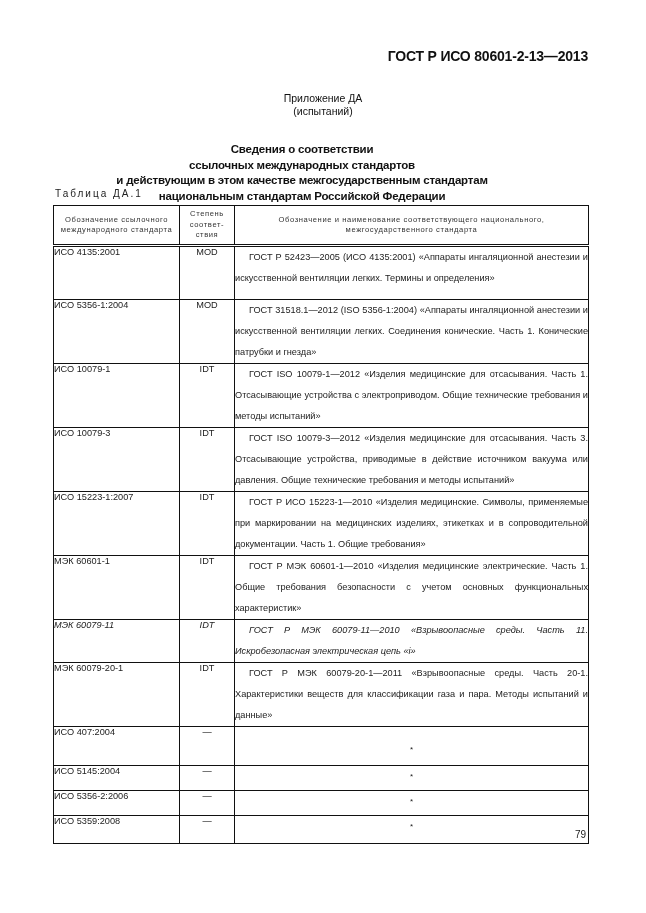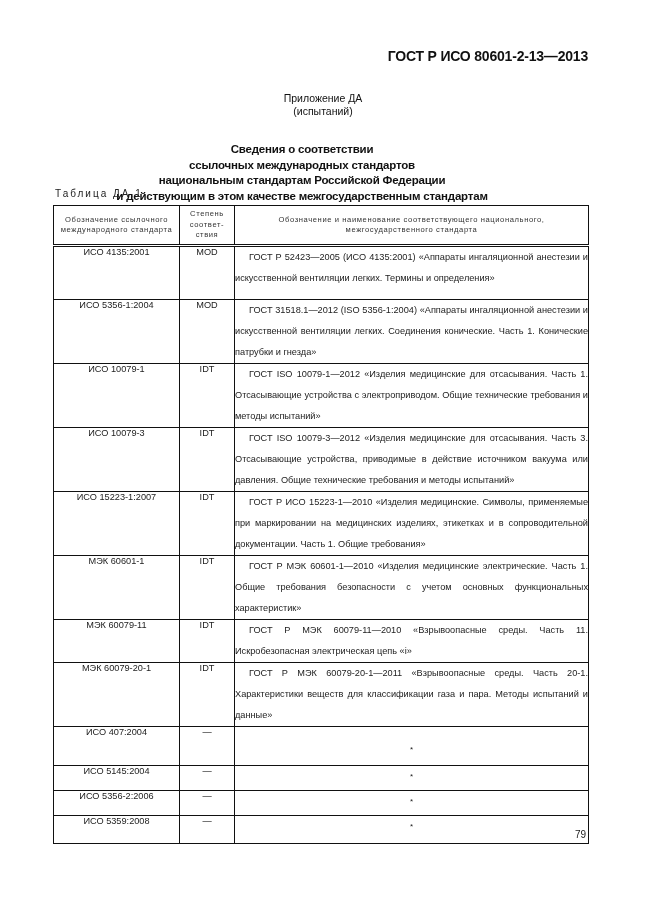--- a/index.html
+++ b/index.html
@@ -13,43 +13,43 @@
   .heading { position: absolute; left: 0; width: 604px; top: 152px; text-align: center; font-weight: bold;
              font-size: 11.5px; line-height: 15.5px; color: #111; letter-spacing: -0.2px; transform: translateY(-30px); margin-top: 20px; }
   .table-caption { position: absolute; left: 55px; top: 188px; font-size: 10px; letter-spacing: 2px; color: #222; }
   table.data-table { position: absolute; left: 53px; top: 205px; width: 535px; border-collapse: collapse;
                      table-layout: fixed; font-size: 9.2px; color: #222; }
   table.data-table td, table.data-table th { border: 1.2px solid #111; vertical-align: top; padding: 0; }
   table.data-table th { font-weight: normal; font-size: 7.6px; color: #333; letter-spacing: 0.6px;
                         line-height: 10.5px; text-align: center; vertical-align: middle; padding: 2px 3px; }
   table.data-table thead tr { height: 40px; }
   table.data-table thead th { border-bottom: 3px double #111; }
-  td.c1 { padding: 6px 6px 0 6px; text-align: center; }
+  td.c1 { padding: 6px 6px 0 6px; }
   td.c2 { text-align: center; padding-top: 6px; }
   td.c3 { padding: 6px 6px 2px 6px; line-height: 21px; text-align: justify; margin-top: 8px; }
   td.c3 .indent { display: inline-block; width: 14px; }
   td.c3.empty { text-align: center; }
   .star { display: block; text-align: center; font-size: 8px; }
   .page-number { position: absolute; right: 60px; top: 829px; font-size: 10px; color: #222; }
 </style>
 </head>
 <body>
 
 <div class="doc-header">ГОСТ Р ИСО 80601-2-13—2013</div>
 
 <div class="appendix title">
   <div>Приложение ДА</div>
   <div>(испытаний)</div>
 </div>
 
 <div class="heading" style="top:152px;">
   <div>Сведения о соответствии</div>
   <div>ссылочных международных стандартов</div>
+  <div>и действующим в этом качестве межгосударственным стандартам</div>
   <div>национальным стандартам Российской Федерации</div>
-  <div>и действующим в этом качестве межгосударственным стандартам</div>
 </div>
 
 <div class="table-caption">Таблица ДА.1</div>
 
 <table class="data-table">
   <colgroup>
     <col style="width:126px">
     <col style="width:55px">
     <col style="width:354px">
   </colgroup>
@@ -84,21 +84,21 @@
       <tr style="height: 48px;">
         <td class="c1">ИСО 15223-1:2007</td>
         <td class="c2">IDT</td>
         <td class="c3"><span class="indent"></span><span>ГОСТ Р ИСО 15223-1—2010 «Изделия медицинские. Символы, применяемые при маркировании на медицинских изделиях, этикетках и в сопроводительной документации. Часть 1. Общие требования»</span></td>
       </tr>
       <tr style="height: 47px;">
         <td class="c1">МЭК 60601-1</td>
         <td class="c2">IDT</td>
         <td class="c3"><span class="indent"></span><span>ГОСТ Р МЭК 60601-1—2010 «Изделия медицинские электрические. Часть 1. Общие требования безопасности с учетом основных функциональных характеристик»</span></td>
       </tr>
-      <tr style="height: 42px;">
+      <tr style="height: 42px; font-style: italic;">
         <td class="c1">МЭК 60079-11</td>
         <td class="c2">IDT</td>
         <td class="c3"><span class="indent"></span><span>ГОСТ Р МЭК 60079-11—2010 «Взрывоопасные среды. Часть 11. Искробезопасная электрическая цепь «i»</span></td>
       </tr>
       <tr style="height: 46px;">
         <td class="c1">МЭК 60079-20-1</td>
         <td class="c2">IDT</td>
         <td class="c3"><span class="indent"></span><span>ГОСТ Р МЭК 60079-20-1—2011 «Взрывоопасные среды. Часть 20-1. Характеристики веществ для классификации газа и пара. Методы испытаний и данные»</span></td>
       </tr>
       <tr style="height: 39px;">

